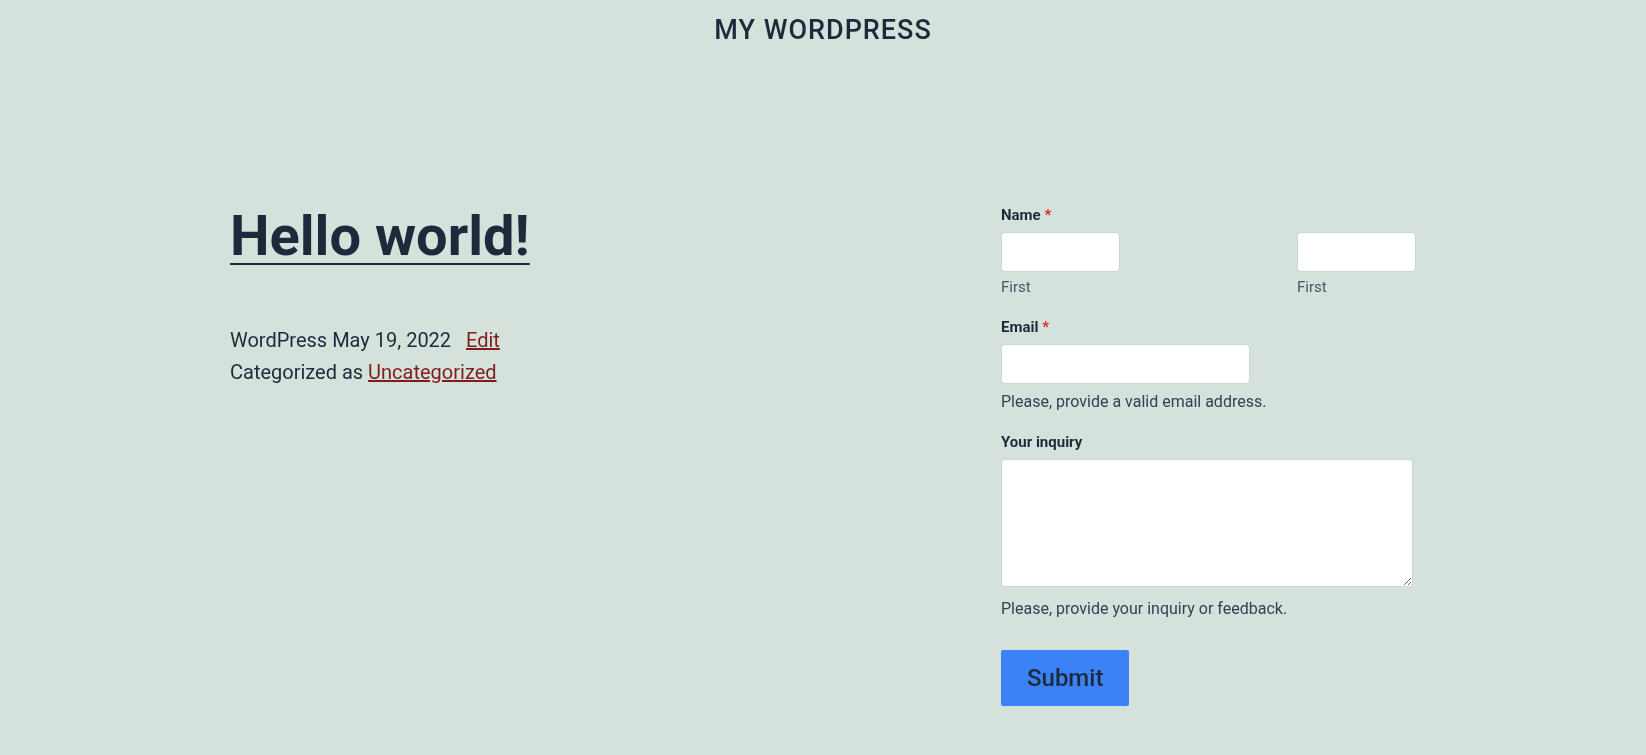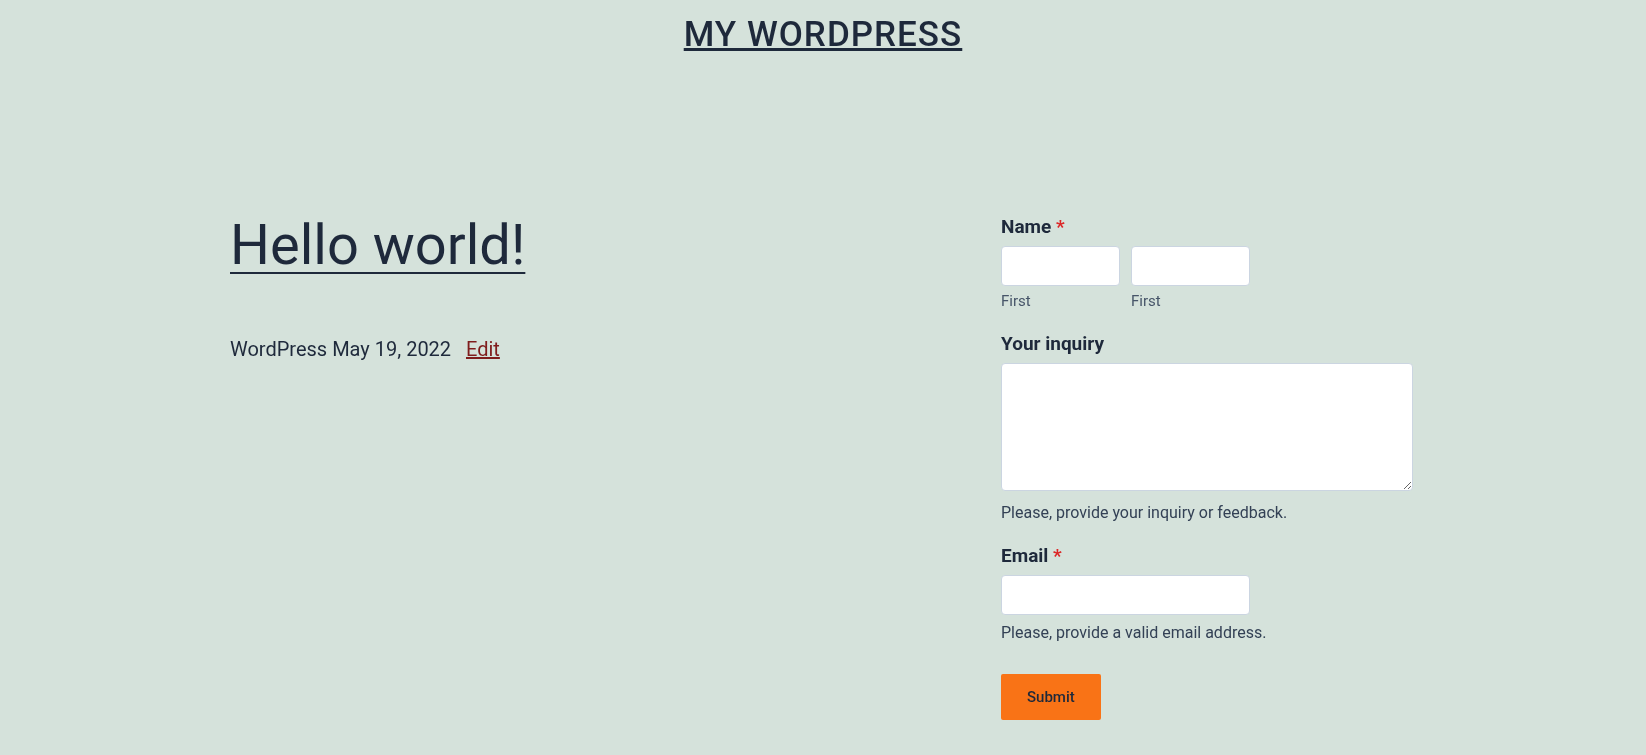--- a/index.html
+++ b/index.html
@@ -10,39 +10,38 @@
       width: 1646px;
       height: 755px;
       overflow: hidden;
     }
     .header {
       text-align: center;
       padding-top: 14px;
       padding-bottom: 40px;
     }
     .site-title {
-      font-size: 35px;
+      font-size: 27px;
       font-weight: 500;
       letter-spacing: 1px;
       color: #1e293b;
-      text-decoration: underline;
     }
     .container {
       display: flex;
       justify-content: space-between;
       padding: 0 230px 0 230px;
       margin-top: 120px;
     }
     .main {
       width: 700px;
       flex: 0 0 auto;
     }
     .post-title {
       font-size: 56px;
-      font-weight: 400;
+      font-weight: 700;
       text-decoration: underline;
       text-underline-offset: 8px;
       text-decoration-thickness: 2px;
       color: #1e293b;
       margin-bottom: 56px;
       line-height: 1.1;
     }
     .post-content {
       font-size: 22px;
       line-height: 1.7;
@@ -59,31 +58,32 @@
     }
     .sidebar {
       width: 415px;
       flex: 0 0 auto;
     }
     .form-group {
       margin-bottom: 22px;
     }
     .form-label {
       display: block;
-      font-size: 19px;
+      font-size: 15px;
       font-weight: 700;
       color: #1e293b;
       margin-bottom: 8px;
     }
     .required-star {
       color: #dc2626;
     }
     .name-row {
       display: flex;
       gap: 11px;
+      justify-content: space-between;
     }
     .name-col {
       flex: 0 0 auto;
       width: 119px;
     }
     .form-input {
       width: 100%;
       height: 40px;
       background: #fff;
       border: 1px solid #cbd5e1;
@@ -117,23 +117,23 @@
       height: 128px;
       background: #fff;
       border: 1px solid #cbd5e1;
       border-radius: 4px;
       padding: 10px;
       font-size: 16px;
       font-family: inherit;
       resize: both;
     }
     .submit-btn {
-      background: #f97316;
+      background: #3b82f6;
       border: none;
-      font-size: 15px;
+      font-size: 24px;
       font-weight: 500;
       color: #1e293b;
       padding: 14px 26px;
       cursor: pointer;
       border-radius: 2px;
       margin-top: 10px;
       font-family: inherit;
       text-align: center;
     }
   </style>
@@ -145,20 +145,23 @@
 </div>
 
 <div class="container">
 
   <main class="main">
     <h2 class="post-title">Hello world!</h2>
     <div class="post-meta">
       <div>
         <span>WordPress </span><span>May 19, 2022</span>&nbsp;&nbsp;&nbsp;<a href="#">Edit</a>
       </div>
+      <div>
+        <span>Categorized as </span><a href="#">Uncategorized</a>
+      </div>
     </div>
   </main>
 
   <aside class="sidebar">
 
     <div class="form-group">
       <label class="form-label">
         <span>Name </span><span class="required-star">*</span>
       </label>
       <div class="name-row">
@@ -167,30 +170,30 @@
           <div class="sub-label">First</div>
         </div>
         <div class="name-col">
           <input type="text" class="form-input" style="">
           <div class="sub-label">First</div>
         </div>
       </div>
     </div>
 
     <div class="form-group">
-      <label class="form-label">Your inquiry</label>
-      <textarea class="inquiry-textarea" style=""></textarea>
-      <div class="help-text">Please, provide your inquiry or feedback.</div>
-    </div>
-
-    <div class="form-group">
       <label class="form-label">
         <span>Email </span><span class="required-star">*</span>
       </label>
       <input type="email" class="email-input" style="">
       <div class="help-text">Please, provide a valid email address.</div>
+    </div>
+
+    <div class="form-group">
+      <label class="form-label">Your inquiry</label>
+      <textarea class="inquiry-textarea" style=""></textarea>
+      <div class="help-text">Please, provide your inquiry or feedback.</div>
     </div>
 
     <button class="submit-btn">Submit</button>
 
   </aside>
 
 </div>
 
 </body></html>

